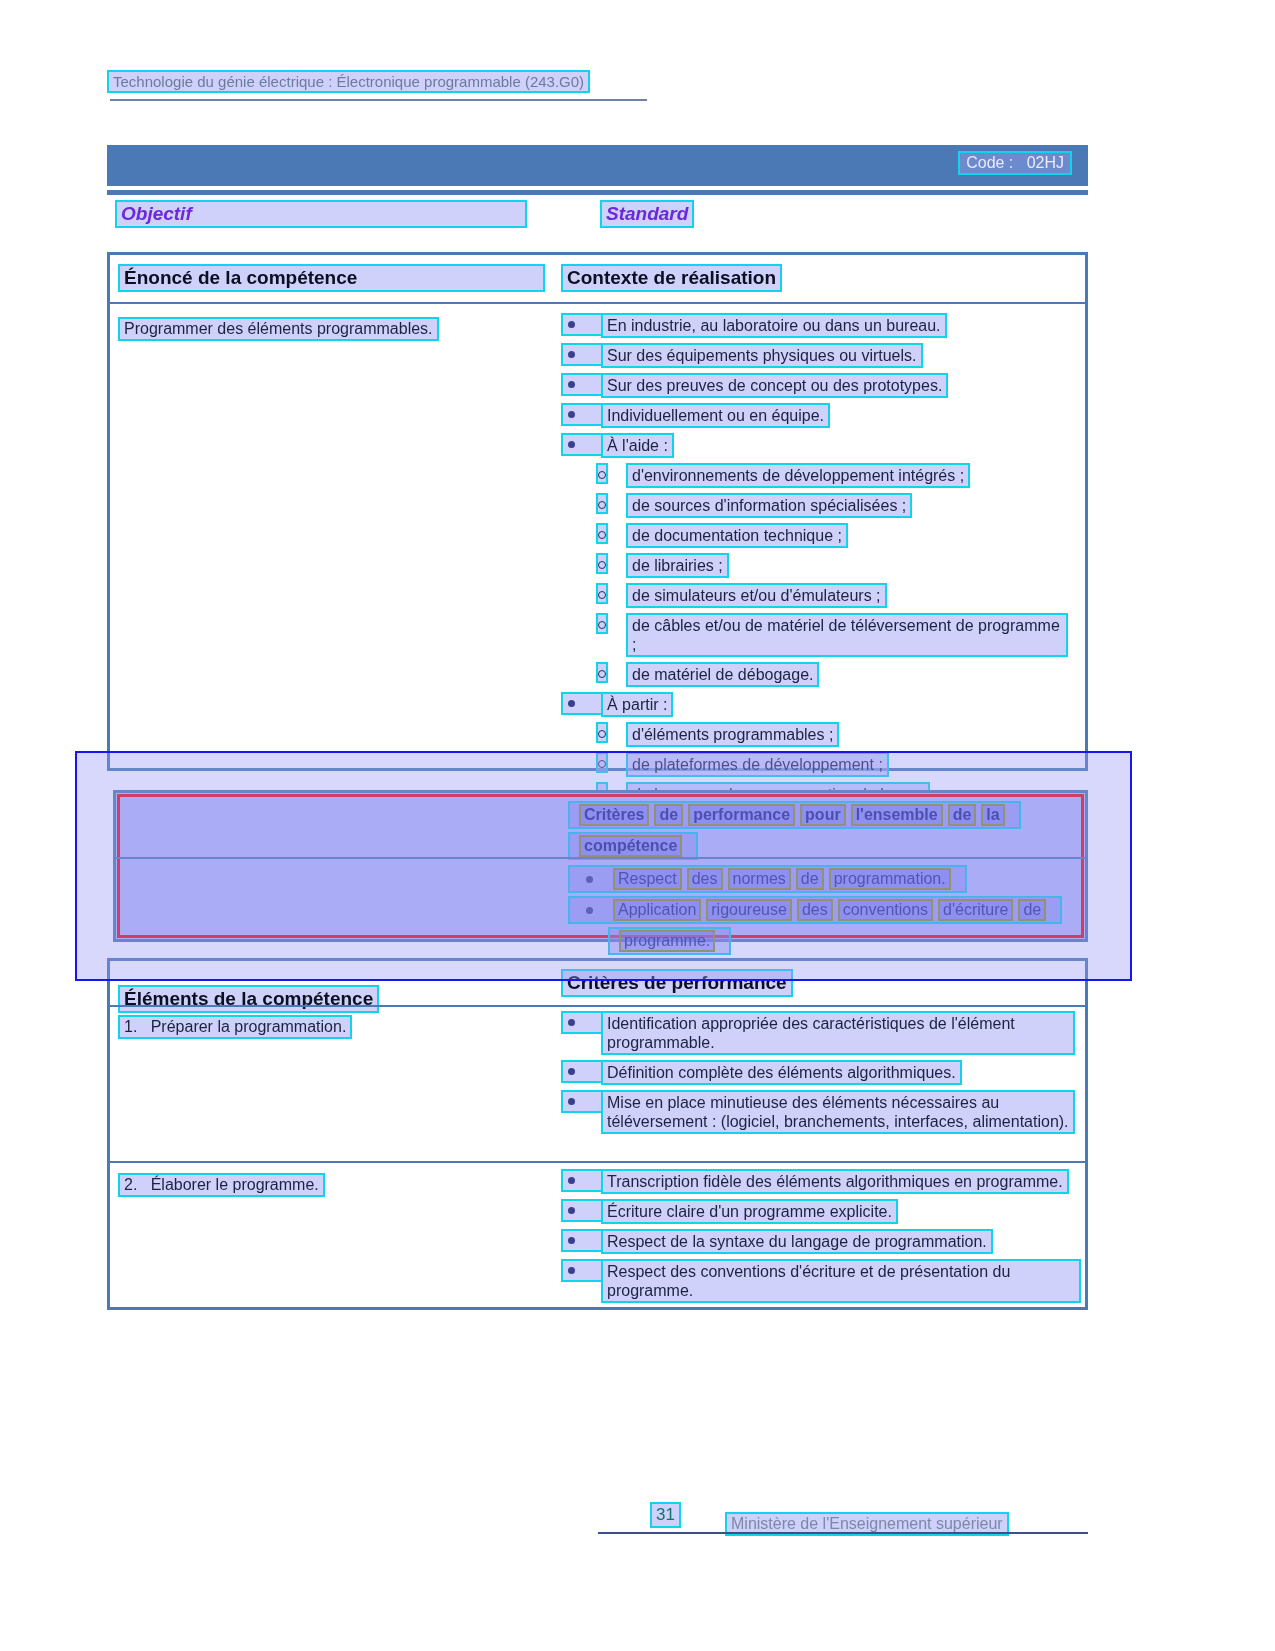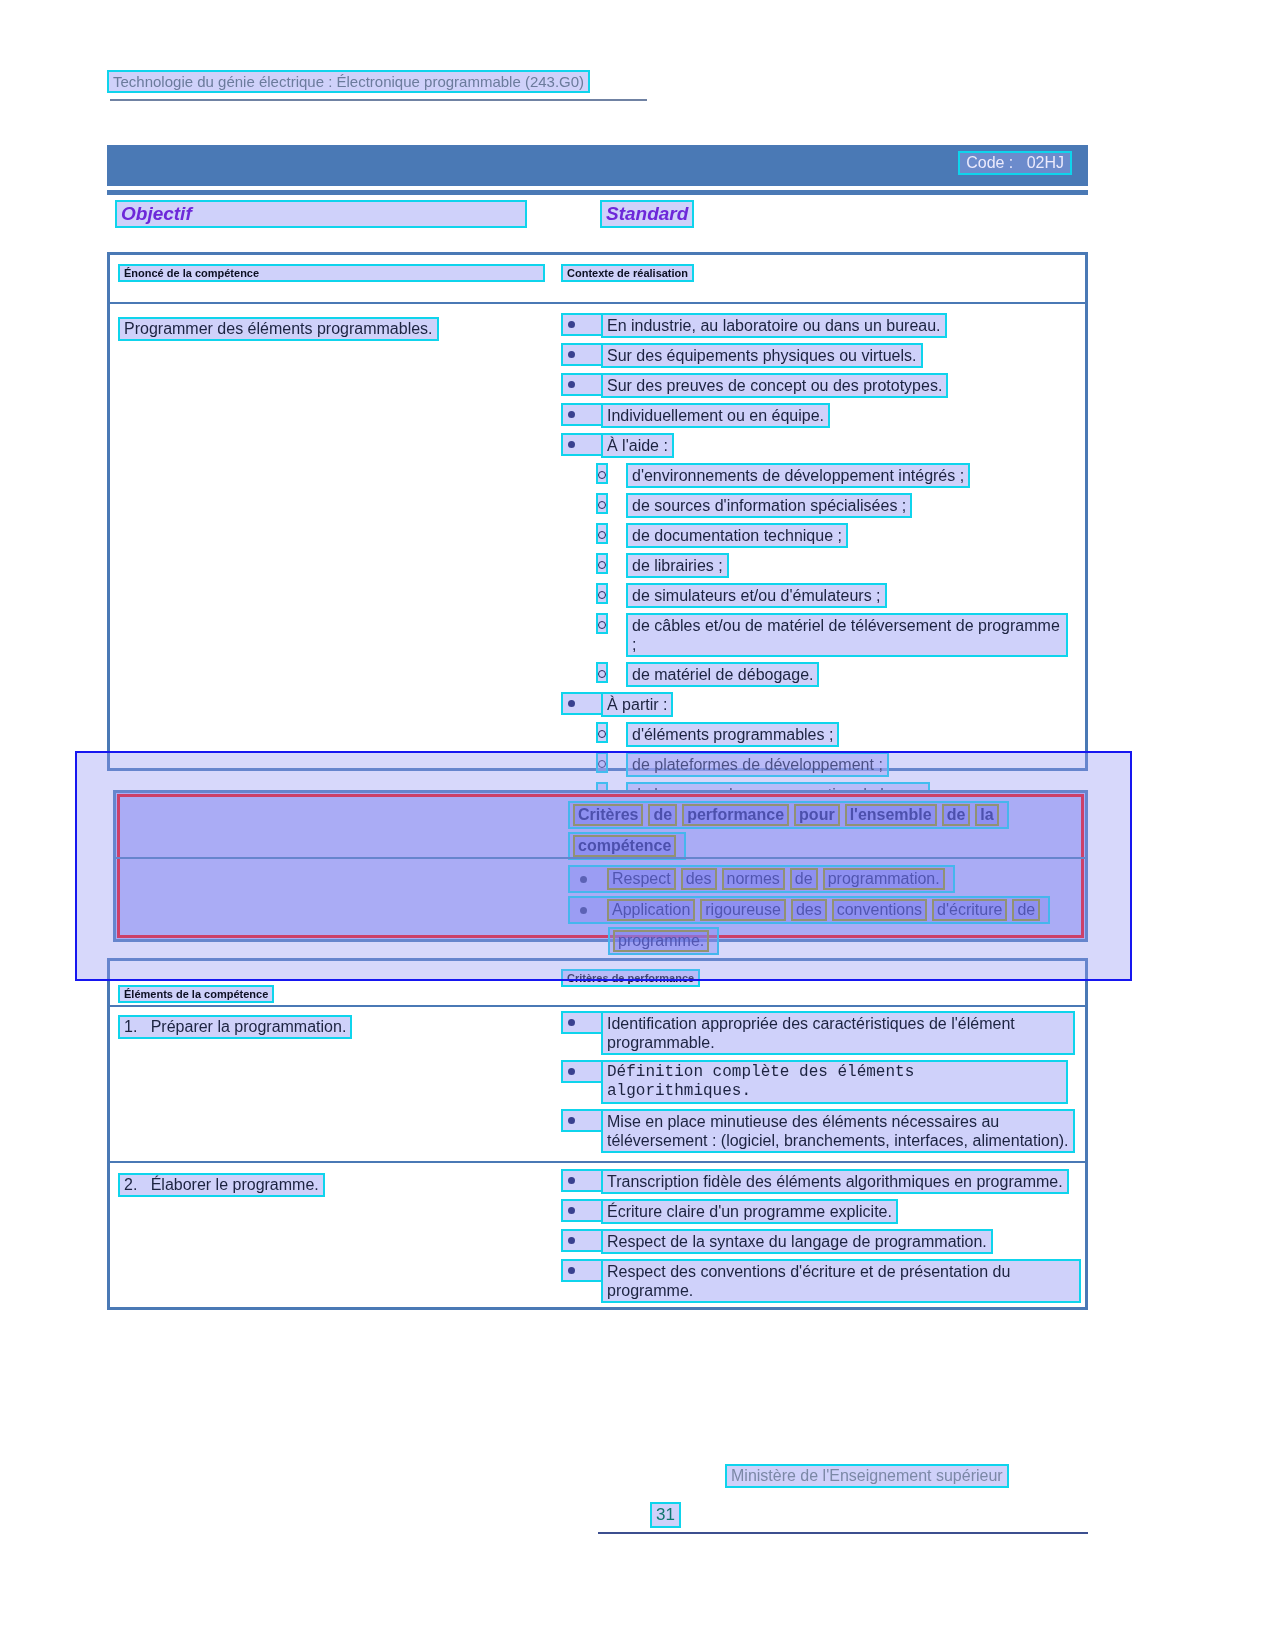--- a/index.html
+++ b/index.html
@@ -17,21 +17,21 @@
   .doc-header{font-size:15px;color:#6b7b9c;}
   .header-rule{background:#7082a3;height:2px;}
   .banner{background:#4a79b5;}
   .code-box{position:absolute;right:16px;top:6px;color:#eceafc;font-size:16px;white-space:pre;
             background:rgba(173,175,246,.35);border:2px solid #0fd4ec;padding:1px 6px;}
   .obj-std{font-size:19px;font-weight:bold;font-style:italic;color:#6d28d9;}
 
   
   .tbl{border:3px solid #4a79b5;background:#ffffff;}
   .tbl-sep{position:absolute;left:0;right:0;height:2px;background:#4a79b5;}
-  .th{font-size:11px;font-weight:bold;color:#0c0f22;}
+  .th{font-size:19px;font-weight:bold;color:#0c0f22;}
   .cell{font-size:16px;color:#1c2340;}
 
   
   .bl{display:flex;align-items:flex-start;margin-bottom:5px;min-height:19px;line-height:19px;}
   .mk{flex:0 0 38px;border:2px solid #0fd4ec;background:rgba(173,175,246,.58);
       height:19px;display:flex;align-items:center;}
   .dot{display:inline-block;width:7px;height:7px;border-radius:50%;background:#39418f;margin-left:5px;}
   .btext{max-width:455px;}
   .sub{margin-left:35px;}
   .om{flex:0 0 8px;border:2px solid #0fd4ec;background:rgba(173,175,246,.58);height:17px;
@@ -46,21 +46,21 @@
   .wbox{display:inline-block;border:2px solid #8e8e25;background:rgba(104,108,232,.40);
         padding:0 3px;margin-right:5px;white-space:nowrap;}
 
   
   .overlay{border:2px solid #1616f0;background:rgba(150,152,244,.38);z-index:50;pointer-events:none;}
 
   
   .crit{border:3px solid #4a79b5;background:#b7b9f6;z-index:10;}
   .red-inner{position:absolute;inset:1px;border:3px solid #ee0a12;pointer-events:none;}
   .crit-line{display:inline-block;border:2px solid #14c9e9;background:rgba(128,132,240,.45);
-        padding:1px 3px;margin-bottom:3px;}
+        padding:1px 9px;margin-bottom:3px;}
   .crit-title .wbox{font-weight:bold;color:#1f2480;}
   .crit-b .wbox{color:#272d86;}
   .cmk{display:inline-block;width:34px;height:17px;vertical-align:middle;position:relative;}
   .cmk .dot{position:absolute;left:2px;top:5px;}
 
   .footer-num{font-size:17px;color:#0f766e;}
   .footer-text{font-size:16px;color:#7b88a6;}
   .footer-rule{background:#3c4f8f;height:2px;}
 </style>
 </head>
@@ -247,21 +247,21 @@
       <div class="bl">
         <span class="mk">
             <span class="dot"></span>
           </span>
         <span class="hlclone btext" style="max-width:462px;margin-left:-2px;">Identification appropriée des caractéristiques de l'élément programmable.</span>
       </div>
       <div class="bl">
         <span class="mk">
             <span class="dot"></span>
           </span>
-        <span class="hlclone btext" style="margin-left:-2px;font-family:Liberation Mono, monospace;">Définition complète des éléments algorithmiques.</span>
+        <span class="hlclone btext" style="margin-left:-2px;">Définition complète des éléments algorithmiques.</span>
       </div>
       <div class="bl">
         <span class="mk">
             <span class="dot"></span>
           </span>
         <span class="hlclone btext" style="max-width:462px;margin-left:-2px;">Mise en place minutieuse des éléments nécessaires au téléversement : (logiciel, branchements, interfaces, alimentation).</span>
       </div>
     </div>
 
     <div class="tbl-sep" style="top:200px;"></div>
@@ -295,18 +295,18 @@
         <span class="hlclone btext" style="max-width:472px;margin-left:-2px;">Respect des conventions d'écriture et de présentation du programme.</span>
       </div>
     </div>
   </div>
 
   <div class="abs overlay" style="left:75px;top:751px;width:1053px;height:226px;"></div>
 
   <div class="abs" style="left:650px;top:1502px;">
     <span class="hl footer-num">31</span>
   </div>
-  <div class="abs" style="left:725px;top:1464px;">
+  <div class="abs" style="left:725px;top:1512px;">
     <span class="hl footer-text">Ministère de l'Enseignement supérieur</span>
   </div>
   <div class="abs footer-rule" style="left:598px;top:1532px;width:490px;"></div>
 
 </div>
 
 </body></html>

